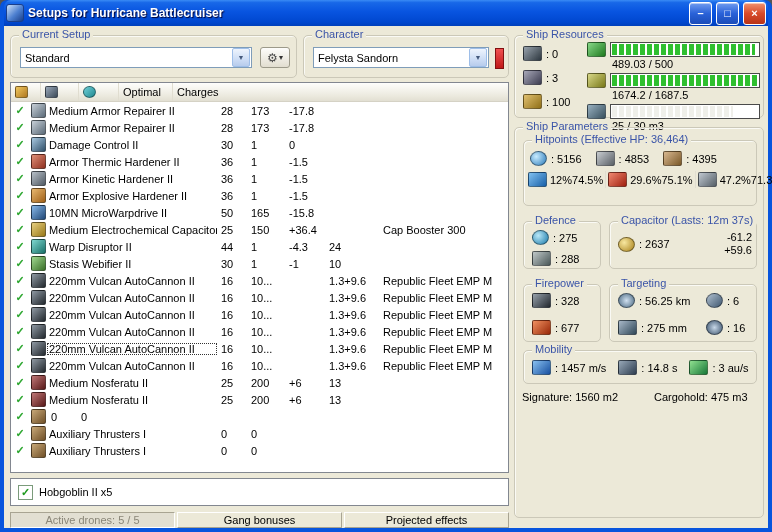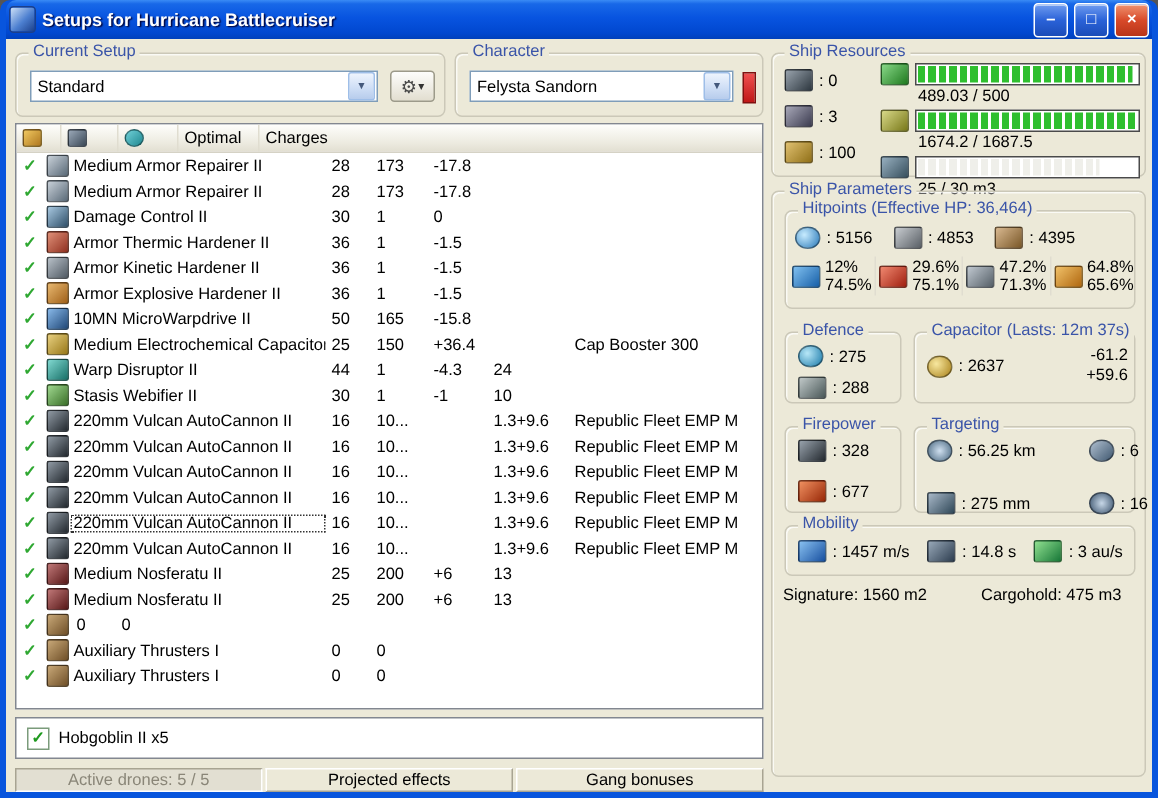--- a/index.html
+++ b/index.html
@@ -99,25 +99,25 @@
   .barrow{display:flex;align-items:flex-start;gap:4px;}
   .barstack{display:flex;flex-direction:column;}
   .resbar{width:146px;height:11px;border:1px solid #4a4a4a;background:#fff;padding:1px;box-sizing:content-box;}
   .resbar .fill{height:100%;background:repeating-linear-gradient(90deg,#2FBF2F 0 5px,#ffffff 5px 7px);}
   .resbar.plain .fill{background:repeating-linear-gradient(90deg,#efefea 0 5px,#ffffff 5px 7px);}
   .barlabel{padding:1px 0 1px 2px;}
   .hprow{position:absolute;left:6px;top:10px;display:flex;gap:14px;}
   .resgrid{position:absolute;left:2px;top:30px;display:flex;width:228px;}
   .rescell{flex:1;display:flex;align-items:center;gap:3px;padding:1px 2px;border-left:1px solid #e0ddd0;}
   .rescell:first-child{border-left:none;}
-  .restack{display:flex;flex-direction:column;line-height:12px;}
+  .restack{display:flex;flex-direction:row;line-height:12px;}
   .vstack{display:flex;flex-direction:column;gap:6px;position:absolute;left:8px;top:8px;}
   .caprow{position:absolute;left:8px;top:9px;display:flex;align-items:center;gap:10px;width:134px;}
   .capstack{display:flex;flex-direction:column;line-height:13px;margin-left:auto;text-align:right;align-items:flex-end;}
-  .tgrid{position:absolute;left:8px;top:8px;display:grid;grid-template-columns:88px 1fr;grid-row-gap:12px;gap:20px;}
+  .tgrid{position:absolute;left:8px;top:8px;display:grid;grid-template-columns:88px 1fr;grid-row-gap:12px;}
   .mobrow{position:absolute;left:8px;top:9px;display:flex;gap:12px;}
   .sigrow{position:absolute;left:518px;top:365px;width:240px;display:flex;}
   .sigrow span:last-child{margin-left:36px;}
 </style>
 </head>
 <body>
 
 <div class="window">
   <div class="titlebar">
     <span class="appicon"></span>
@@ -419,22 +419,22 @@
         </div>
     </div>
 
     <div class="dronebox">
       <span class="dcheck">✓</span>
       <span>Hobgoblin II x5</span>
     </div>
 
     <div class="bottomstrip">
       <div class="bpane sunken">Active drones: 5 / 5</div>
+      <div class="bpane">Gang bonuses</div>
       <div class="bpane">Projected effects</div>
-      <div class="bpane">Gang bonuses</div>
     </div>
 
     <div class="group" style="left:510px;top:9px;width:250px;height:83px;">
       <span class="gtitle">Ship Resources</span>
       <div class="res-left">
         <div class="stat">
             <i class="ico i-turret"></i>
             <span>: 0</span>
           </div>
         <div class="stat">

